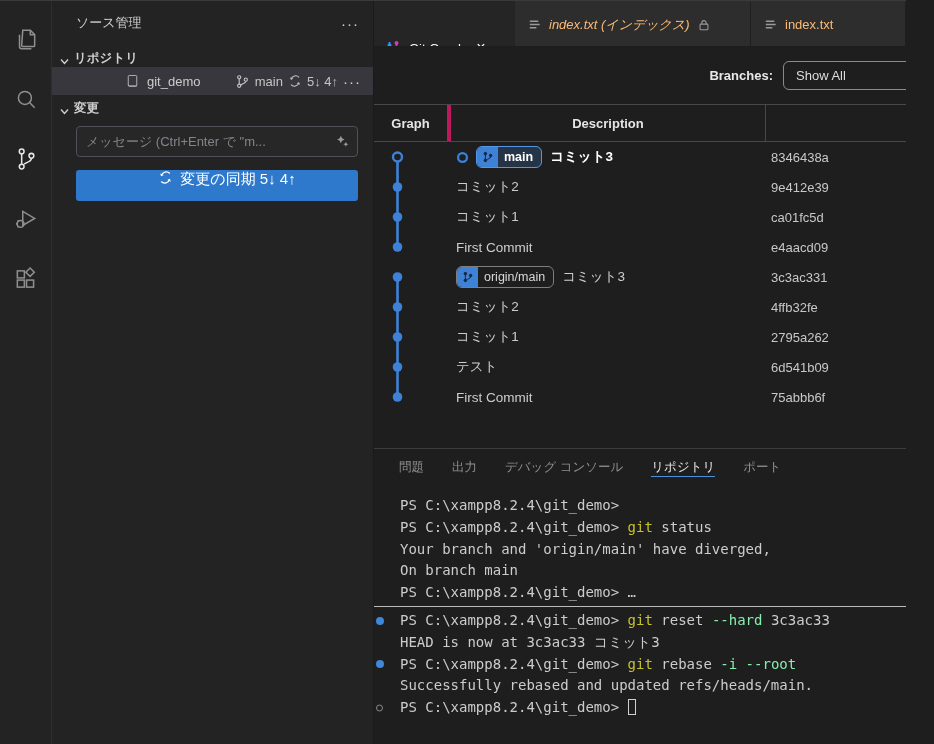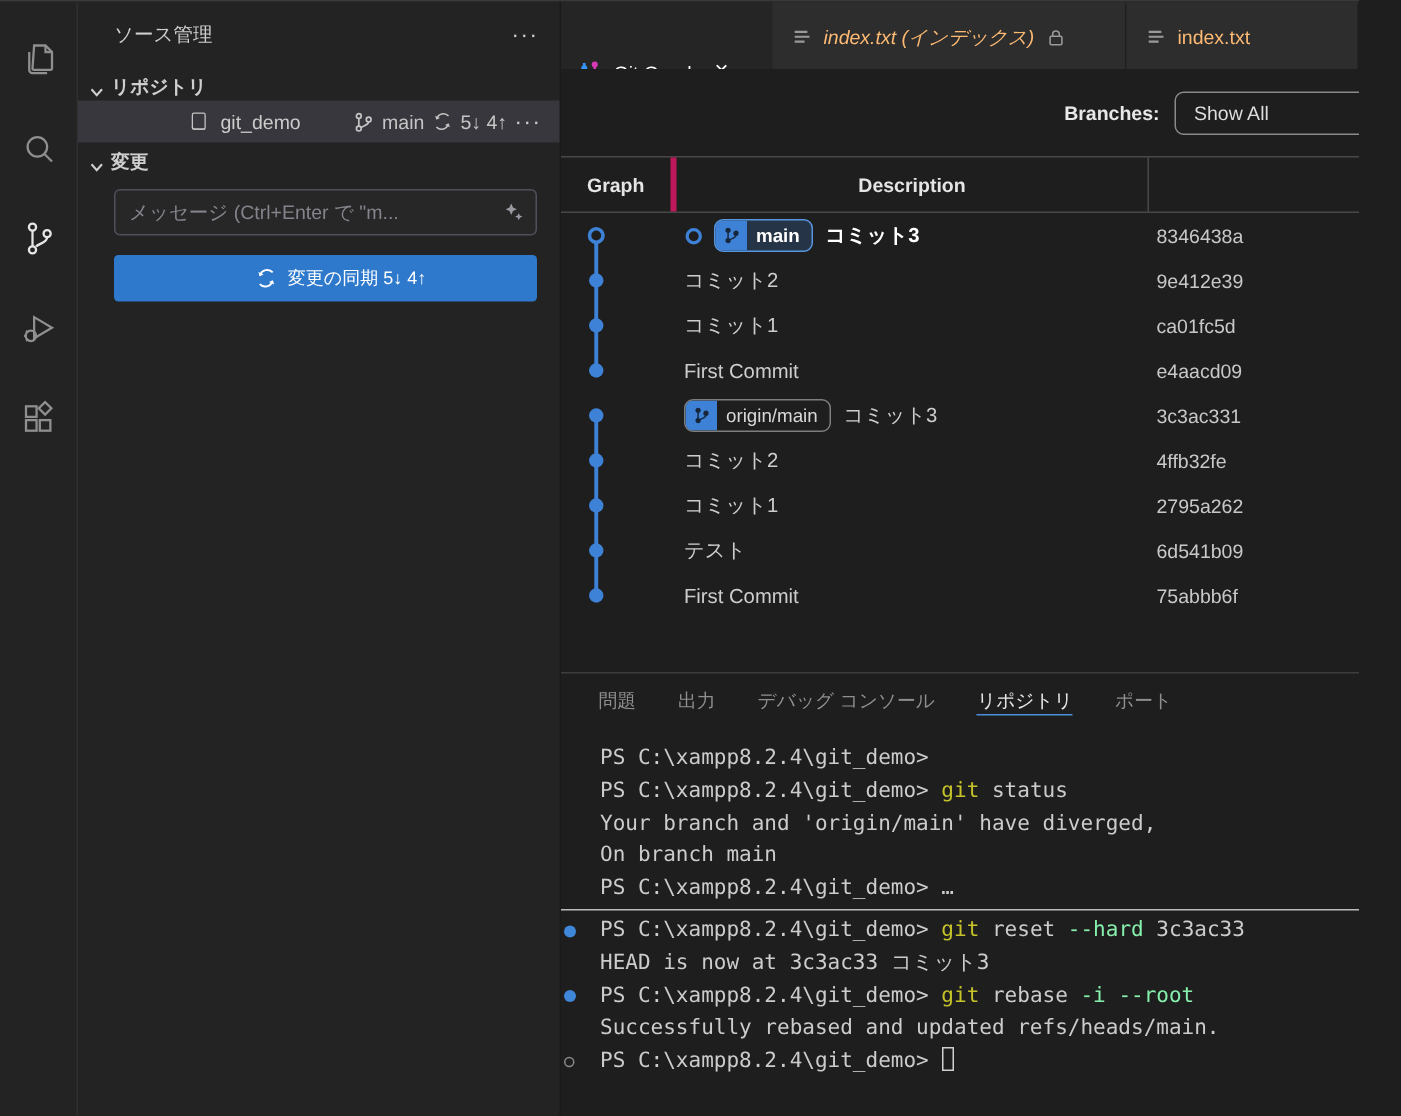--- a/index.html
+++ b/index.html
@@ -30,22 +30,22 @@
   .repo-name { color:#cccccc; }
   .repo-right { margin-left:auto; display:flex; align-items:center; gap:5px; }
   .repo-right .lbl { color:#c5c5c5; }
   .msg-box { margin:9px 15px 0 24px; height:31px; background:#272728; border:1px solid #50505a;
     border-radius:4px; display:flex; align-items:center; padding:0 7px; gap:5px; }
   .msg-box input { flex:1; min-width:0; background:transparent; border:none; outline:none;
     color:#cccccc; font-size:13px; font-family:inherit; }
   .msg-box input::placeholder { color:#84848c; }
   .msg-box svg { stroke:#9a9aa2; fill:#9a9aa2; flex:none; }
   .sync-btn { margin:13px 15px 0 24px; height:31px; background:#2e79cc; border-radius:3px;
-    color:#ffffff; display:flex; align-items:center; justify-content:center; gap:7px;
-    font-size:12px; cursor:default;padding-left:20px; }
+    color:#ffffff; display:flex; justify-content:center; gap:7px;
+    font-size:15px; cursor:default;padding-left:20px; }
   .sync-btn svg { stroke:#ffffff; fill:#ffffff; }
   
   .main { flex:1; min-width:0; display:flex; flex-direction:column; }
   .tabbar { height:45px; background:#252526; display:flex; flex:none; }
   .tab { display:flex; align-items:center; gap:7px; padding:0 12px; background:#2d2d2d;
     color:#fdba74; border-right:1px solid #1e1e1e; border-top:2px solid transparent; }
   .tab.active { background:#1e1e1e; color:#ffffff; border-top-color:#4a8fd9; }
   .tab .close { font-size:16px; color:inherit; margin-left:4px; }
   .tab .italic { font-style:italic; }
   .tab svg { flex:none; }

